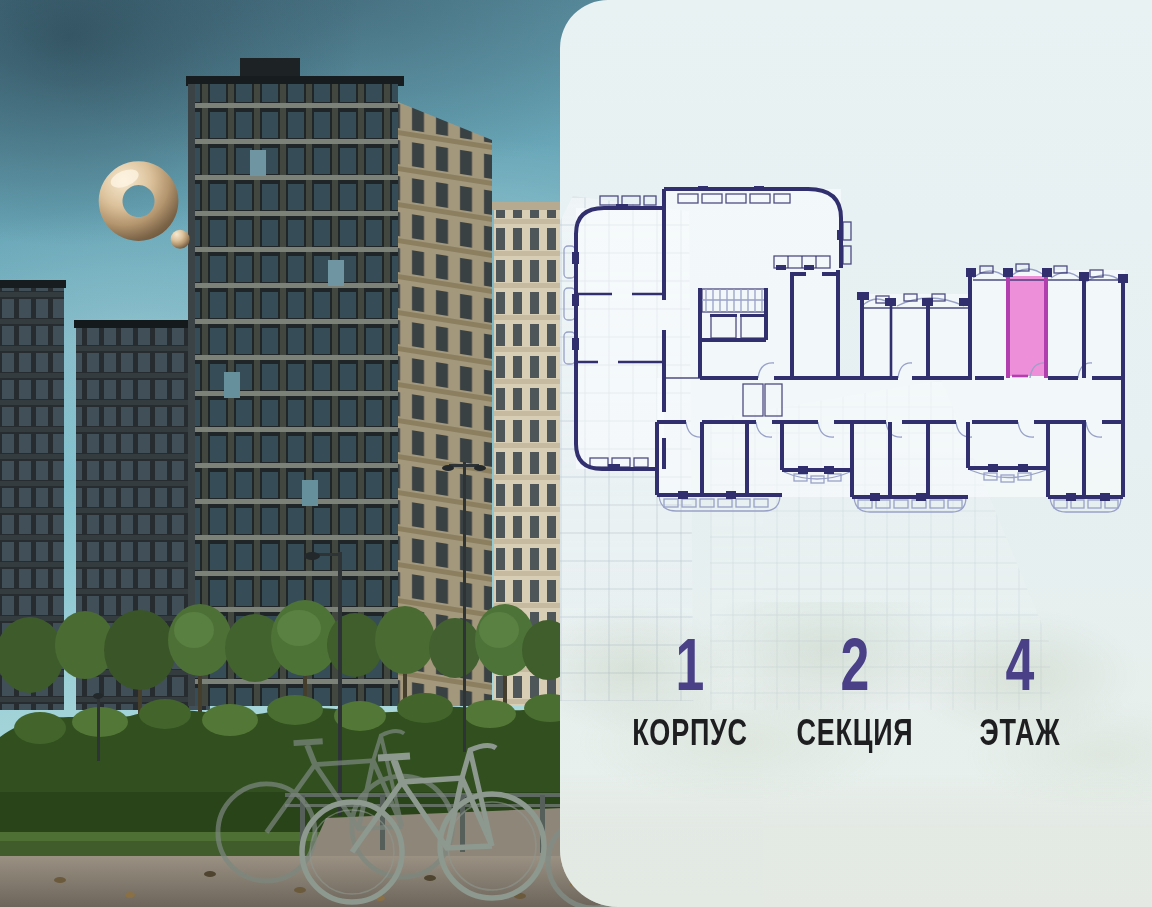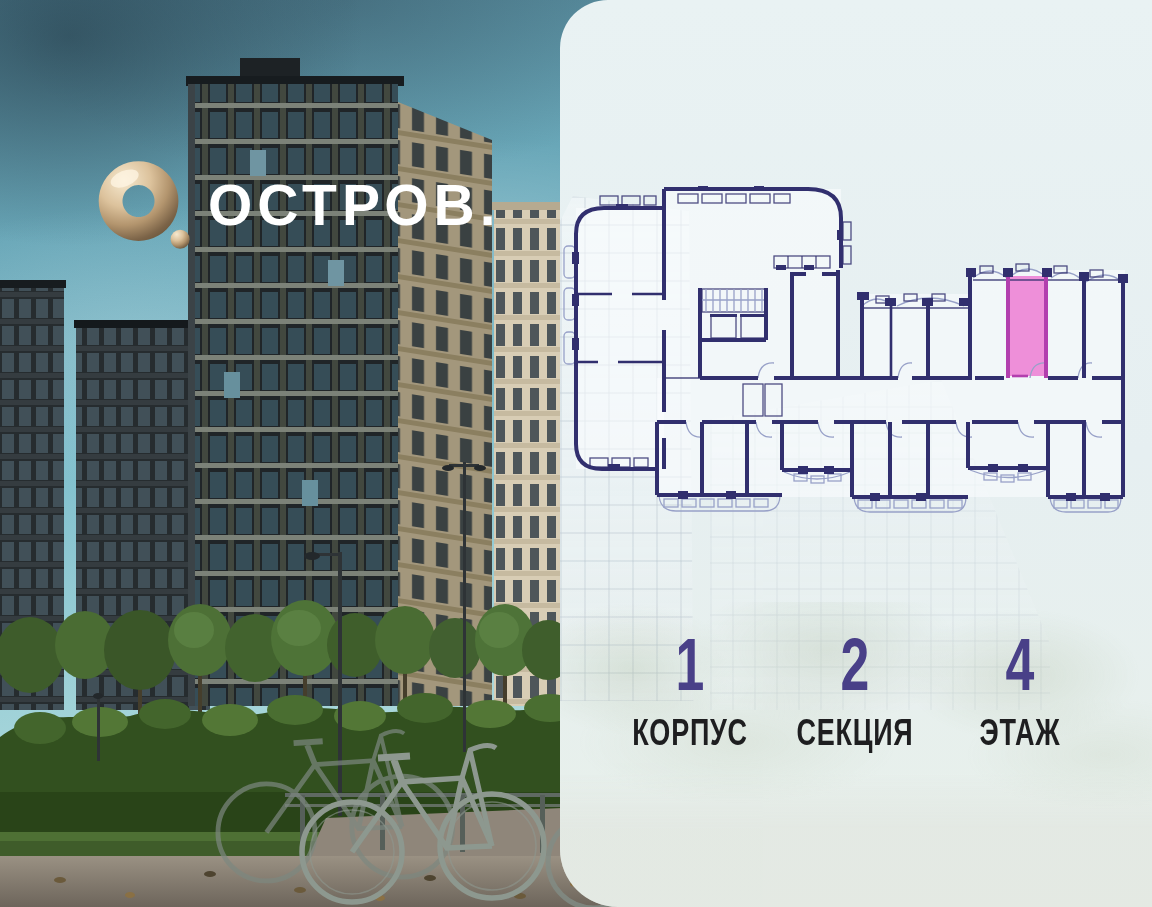--- a/index.html
+++ b/index.html
@@ -236,21 +236,20 @@
         <stop offset="0" stop-color="#f6e9cf"></stop>
           <stop offset=".38" stop-color="#dcc29c"></stop>
         <stop offset=".64" stop-color="#b3956e"></stop>
           <stop offset=".86" stop-color="#7c6448"></stop>
         <stop offset="1" stop-color="#665238"></stop>
       </radialGradient>
     </defs>
     <ellipse cx="40" cy="26" rx="17" ry="9" fill="#fff6e4" opacity=".75" transform="rotate(-22 40 26)"></ellipse>
     <circle cx="104" cy="96" r="11" fill="url(#goldG2)"></circle>
   </svg>
-  <div class="logo-text">ОСТРОВ.</div>
 </div>
 
 <div class="panel">
   <div class="gb1"></div>
   <div class="gb2"></div>
   <div class="gbikes"></div>
 
   <svg id="floorplan" width="592" height="345" viewBox="0 0 592 345">
     <g>
       <rect class="fw" x="16" y="26" width="88" height="261"></rect>

